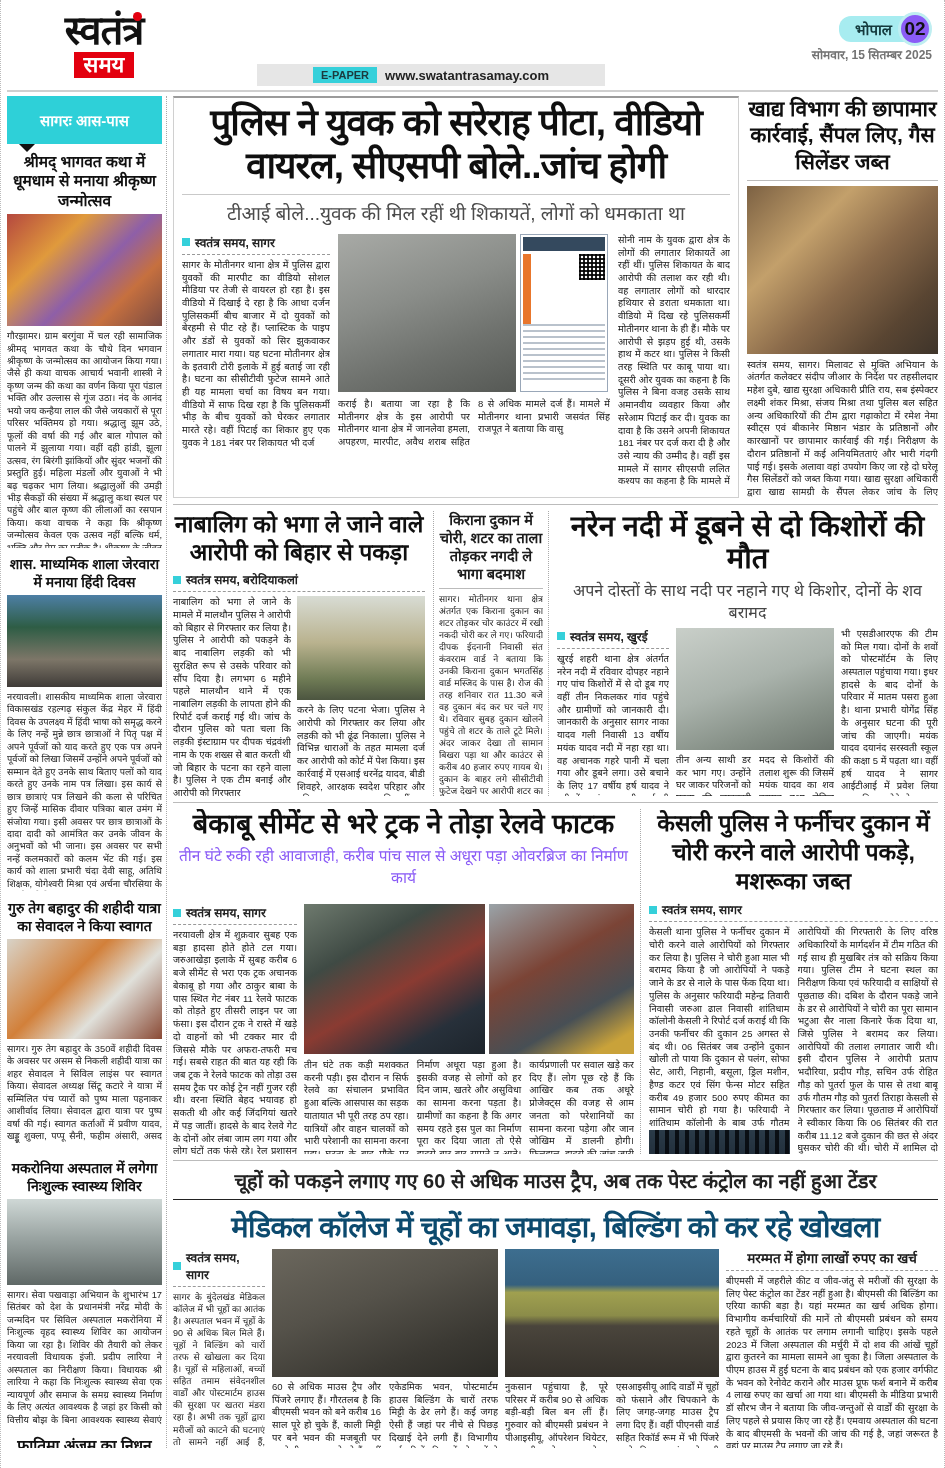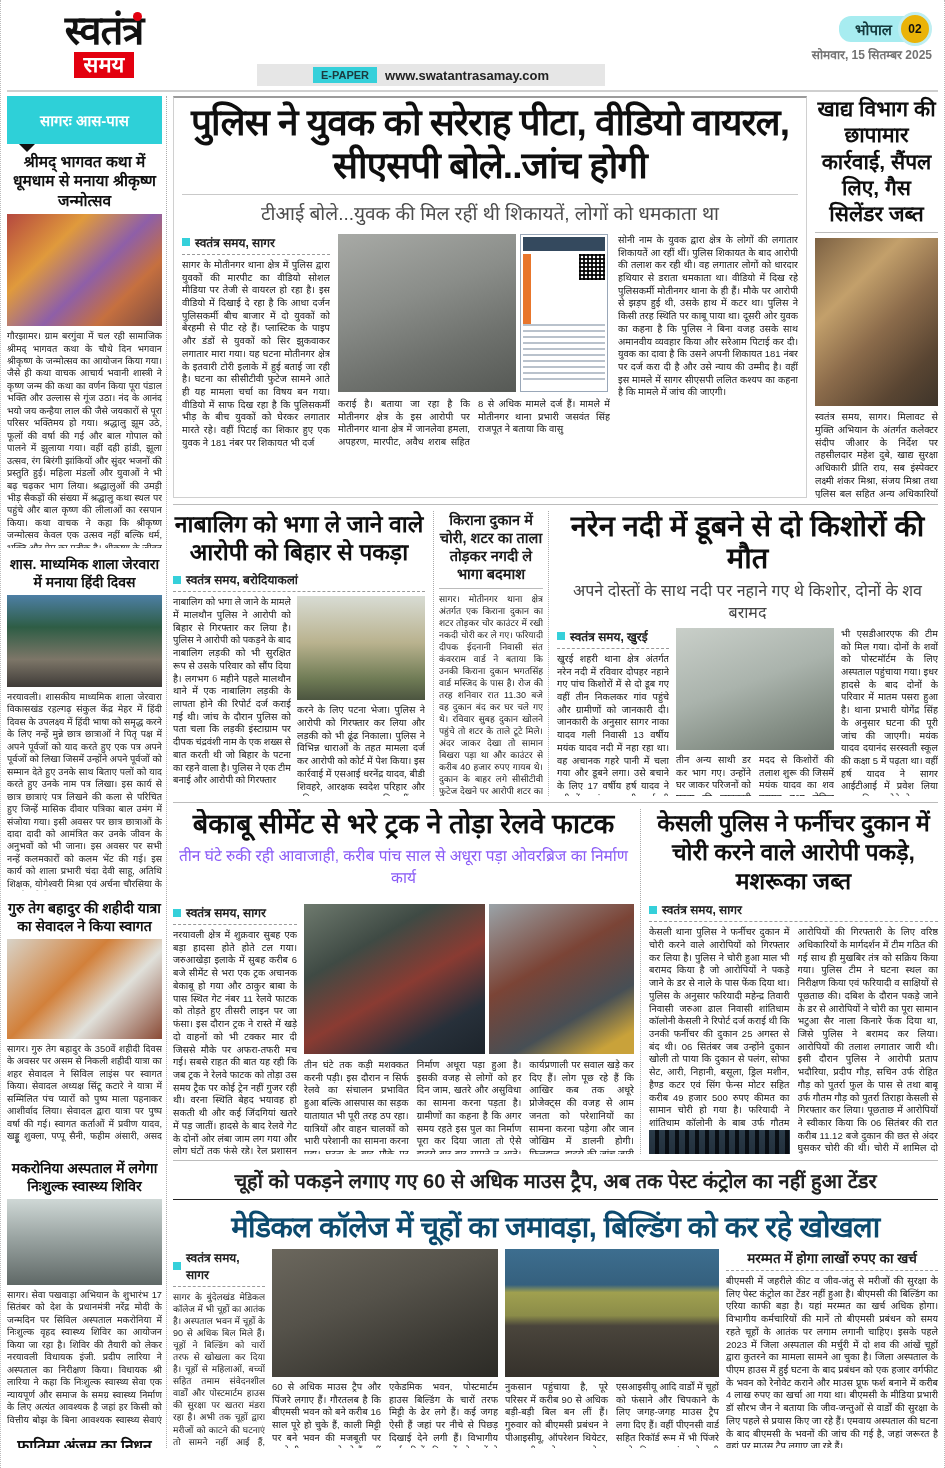--- a/index.html
+++ b/index.html
@@ -17,21 +17,21 @@
   .logo-top { font-size:40px; font-weight:800; color:#111; letter-spacing:-1px; line-height:1.0; }
   .logo-dot { position:absolute; top:2px; left:104px; width:9px; height:9px; background:#e3000f; border-radius:50%; }
   .logo-bottom { display:inline-block; background:#e3000f; color:#fff; font-weight:800; font-size:22px; padding:1px 10px; margin-top:2px; line-height:1.1; }
   .section-title { position:absolute; left:0; right:0; top:10px; text-align:center; font-size:38px; font-weight:800; color:#3c3c3c; letter-spacing:-1px; }
   .epaper-bar { position:absolute; left:250px; top:60px; width:348px; height:22px; background:#e6e6e6; display:flex; align-items:center; justify-content:center; gap:8px; }
   .epaper-badge { background:#35d0da; color:#1b3a3d; font-weight:700; font-size:11px; padding:2px 8px; }
   .website { font-size:13px; font-weight:700; color:#222; }
   .edition-block { position:absolute; right:6px; top:8px; width:180px; text-align:right; }
   .edition-row { display:flex; justify-content:flex-end; align-items:center; }
   .edition-badge { background:#a7ecf0; color:#143a3d; font-weight:800; font-size:15px; padding:3px 12px 3px 16px; border-radius:12px 0 0 12px; }
-  .page-circle { width:34px; height:34px; border-radius:50%; background:#eab308; border:3px solid #bfeef1; font-size:12px; font-weight:800; color:#111; display:flex; align-items:center; justify-content:center; margin-left:-6px; }
+  .page-circle { width:34px; height:34px; border-radius:50%; background:#8b5cf6; border:3px solid #bfeef1; font-size:19px; font-weight:800; color:#111; display:flex; align-items:center; justify-content:center; margin-left:-6px; }
   .date-line { font-size:12px; font-weight:700; color:#737373; }
 
   
   .content { display:flex; gap:6px; height:1352px; margin-top:4px; }
   .rail { width:160px; flex:none; border-right:1px dotted #aaa; padding-right:4px; overflow:hidden; }
   .main { flex:1; overflow:hidden; }
 
   
   .byline { font-size:12px; font-weight:700; color:#222; display:flex; align-items:center; gap:5px; border-bottom:1px dashed #999; padding-bottom:3px; margin-bottom:4px; }
   .byline::before { content:""; width:8px; height:8px; background:#35d0da; display:inline-block; }
@@ -48,21 +48,21 @@
   .rail-title-sm { font-size:14px; }
   .img-festival { height:112px; background:linear-gradient(135deg,#b5483f 0%,#e09a3c 30%,#8e5fa8 55%,#c6703f 75%,#7a4a42 100%); }
   .img-school { height:92px; background:linear-gradient(180deg,#4d7fa5 0%,#2e5d45 35%,#7d7668 70%,#3f3b38 100%); }
   .img-yatra { height:100px; background:linear-gradient(135deg,#d8d3c8 0%,#d2803a 40%,#e0e0da 65%,#8a4a35 100%); }
   .img-camp { height:86px; background:linear-gradient(180deg,#cfd8d6 0%,#9aa4a2 45%,#5f6866 100%); }
   .img-portrait { float:right; width:52px; height:66px; margin:0 0 3px 4px; background:linear-gradient(180deg,#d9d9d9 0%,#8c7b6b 55%,#4a3f37 100%); }
   .rail .bodytext { font-size:9.3px; }
 
   
   .row1 { display:flex; gap:8px; height:402px; overflow:hidden; }
-  .lead { width:634px; flex:none; border:1px solid #d0d0d0; border-top:2px solid #9b9b9b; padding:4px 8px; overflow:hidden; }
+  .lead { width:566px; flex:none; border:1px solid #d0d0d0; border-top:2px solid #9b9b9b; padding:4px 8px; overflow:hidden; }
   .lead-headline { font-size:37px; font-weight:800; line-height:1.16; text-align:center; color:#0f0f0f; letter-spacing:-1px; }
   .lead-subhead { font-size:19px; color:#4a4a4a; text-align:center; border-top:1px solid #c9c9c9; margin-top:6px; padding-top:5px; }
   .lead-content { display:flex; gap:8px; margin-top:8px; height:258px; }
   .lead-left { width:148px; flex:none; }
   .lead-mid { width:272px; flex:none; display:flex; flex-direction:column; }
   .lead-figs { display:flex; gap:4px; height:158px; }
   .img-cctv { width:178px; height:158px; background:linear-gradient(160deg,#a8aaa6 0%,#8a8d89 40%,#6e716d 70%,#565955 100%); }
   .shot { width:88px; height:158px; background:#fff; border:1px solid #99a7b8; padding:2px; }
   .shot-top { height:14px; background:#34495e; }
   .shot-orange { width:8px; height:70px; background:#e8762c; float:left; margin-top:3px; }
@@ -71,21 +71,21 @@
   .lead-under { margin-top:6px; flex:1; }
   .lead-right { flex:1; }
   .food { flex:1; overflow:hidden; }
   .food-headline { font-size:21px; font-weight:800; line-height:1.25; text-align:center; color:#0f0f0f; border-bottom:1px solid #bbb; padding-bottom:5px; margin-bottom:5px; }
   .img-shop { height:168px; background:linear-gradient(135deg,#7c6143 0%,#c3a06b 30%,#8a6a4a 55%,#594532 80%,#3e342a 100%); margin-bottom:5px; }
 
   
   .row2 { display:flex; gap:8px; height:292px; border-top:1px solid #bbb; padding-top:6px; margin-top:6px; overflow:hidden; }
   .minor { width:252px; flex:none; overflow:hidden; }
   .minor-headline { font-size:23px; font-weight:800; text-align:center; line-height:1.2; margin-bottom:5px; color:#0f0f0f; }
-  .minor-content { display:flex; gap:6px; height:206px;font-family:Liberation Serif, serif; }
+  .minor-content { display:flex; gap:6px; height:206px; }
   .minor-left { width:118px; flex:none; }
   .minor-rightblock { flex:1; display:flex; flex-direction:column; }
   .img-police { height:104px; background:linear-gradient(180deg,#d8dcd4 0%,#b9b28e 45%,#6f7b55 80%,#4c5540 100%); margin-bottom:4px; }
   .kirana { width:116px; flex:none; border-left:1px dotted #aaa; border-right:1px dotted #aaa; padding:0 5px; overflow:hidden; }
   .kirana-headline { font-size:14.5px; font-weight:800; text-align:center; line-height:1.25; border-bottom:1px solid #bbb; padding-bottom:4px; margin-bottom:4px; }
   .river { flex:1; overflow:hidden; }
   .river-headline { font-size:29px; font-weight:800; text-align:center; line-height:1.1; color:#0f0f0f; }
   .river-subhead { font-size:16px; color:#454545; text-align:center; margin:4px 0 5px; }
   .river-content { display:flex; gap:7px; height:212px; }
   .river-left { width:112px; flex:none; }

